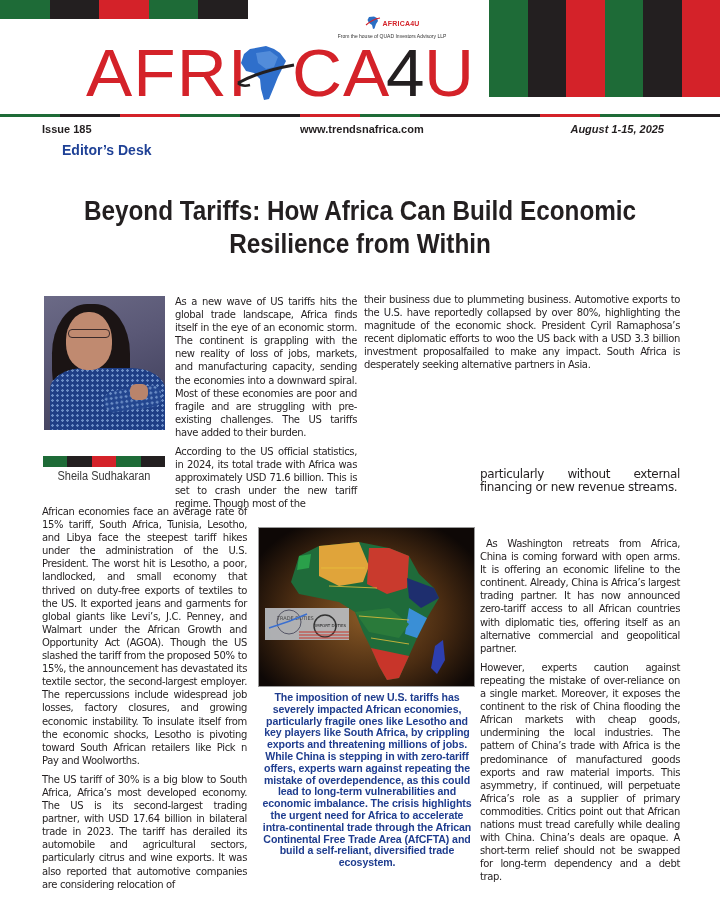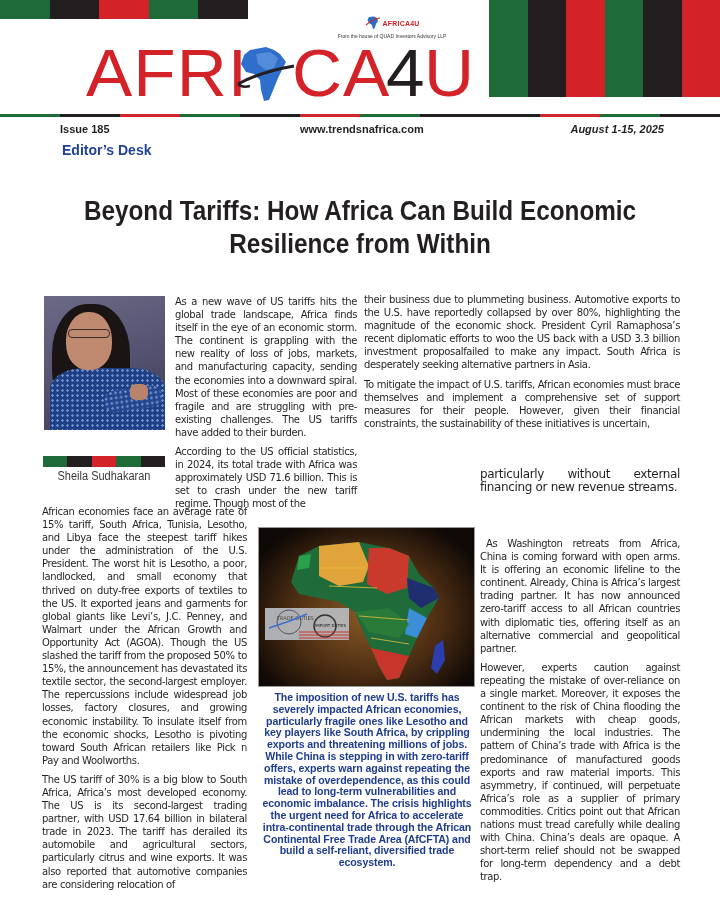--- a/index.html
+++ b/index.html
@@ -18,31 +18,31 @@
   .c-black { background: #231f20; }
   .c-red { background: #d42229; }
 
   
   .mini-logo { position: absolute; left: 322px; top: 14px; width: 140px; text-align: center; }
   .mini-logo .mini-row { display: flex; align-items: center; justify-content: center; gap: 2px; height: 18px; }
   .mini-logo .mini-brand { font-size: 7px; color: #d42229; font-weight: bold; letter-spacing: 0.2px; }
   .mini-logo .mini-tag { font-size: 5px; color: #333; margin-top: 1px; white-space: nowrap; }
 
   
-  .logo { position: absolute; left: 86px; top: 42px; height: 62px; display: flex; align-items: flex-end; }
+  .logo { position: absolute; left: 86px; top: 42px; height: 62px; display: flex; align-items: center; }
   .logo .l { font-family: "Liberation Sans", sans-serif; font-size: 66px; line-height: 62px; color: #d42229; letter-spacing: 1px; transform: scaleX(1.05); transform-origin: left; }
   .logo .l4 { color: #231f20; }
   .logo .globe { width: 62px; height: 60px; position: relative; margin: 0 -6px 0 -4px; }
 
   
   .divider { position: absolute; left: 0; top: 114px; width: 720px; height: 3px; display: flex; }
   .divider span { flex: 1; }
 
   .meta { position: absolute; top: 123px; font-size: 11px; font-weight: bold; color: #231f20; }
-  .meta.issue { left: 60px; }
+  .meta.issue { left: 42px; }
   .meta.url { left: 300px; }
   .meta.date { right: 56px; font-style: italic; }
 
   .section-label { position: absolute; left: 42px; top: 142px; font-size: 14px; font-weight: bold; color: #1f4196; margin-left: 20px; }
 
   .headline { position: absolute; left: 40px; top: 195px; width: 640px; text-align: center;
     font-family: "Liberation Sans Narrow", "Liberation Sans", sans-serif; font-weight: bold; font-size: 27px; line-height: 33px; color: #231f20;
     transform: scaleX(0.9); transform-origin: center; }
 
   
@@ -168,21 +168,20 @@
   <p>According to the US official statistics, in 2024, its total trade with Africa was approximately USD 71.6 billion. This is set to crash under the new tariff regime. Though most of the</p>
 </div>
 
 <div class="col col-a2">
   <p>African economies face an average rate of 15% tariff, South Africa, Tunisia, Lesotho, and Libya face the steepest tariff hikes under the administration of the U.S. President. The worst hit is Lesotho, a poor, landlocked, and small economy that thrived on duty-free exports of textiles to the US.  It exported jeans and garments for global giants like Levi’s, J.C. Penney, and Walmart under the African Growth and Opportunity Act (AGOA). Though the US slashed the tariff from the proposed 50% to 15%, the announcement has devastated its textile sector, the second-largest employer. The repercussions include widespread job losses, factory closures, and growing economic instability. To insulate itself from the economic shocks, Lesotho is pivoting toward South African retailers like Pick n Pay and Woolworths.</p>
   <p>The US tariff of 30% is a big blow to South Africa, Africa’s most developed economy. The US is its second-largest trading partner, with USD 17.64 billion in bilateral trade in 2023. The tariff has derailed its automobile and agricultural sectors, particularly citrus and wine exports. It was also reported that automotive companies are considering relocation of</p>
 </div>
 
 <div class="col col-b1">
   <p>their business due to plummeting business. Automotive exports to the U.S. have reportedly collapsed by over 80%, highlighting the magnitude of the economic shock. President Cyril Ramaphosa’s recent diplomatic efforts to woo the US back with a USD 3.3 billion investment proposalfailed to make any impact. South Africa is desperately seeking alternative partners in Asia.</p>
-  <p>To mitigate the impact of U.S. tariffs, African economies must brace themselves and implement a comprehensive set of support measures for their people. However, given their financial constraints, the sustainability of these initiatives is uncertain,</p>
 </div>
 <div class="tail1">particularly without external financing or new revenue streams.</div>
 
 <div class="col col-b2">
   <p style="text-indent:6px">As Washington retreats from Africa, China is coming forward with open arms. It is offering an economic lifeline to the continent.  Already, China is Africa’s largest trading partner. It has now announced zero-tariff access to all African countries with diplomatic ties, offering itself as an alternative commercial and geopolitical partner.</p>
   <p>However, experts caution against repeating the mistake of over-reliance on a single market. Moreover, it exposes the continent to the risk of China flooding the African markets with cheap goods, undermining the local industries. The pattern of China’s trade with Africa is the predominance of manufactured goods exports and raw material imports. This asymmetry, if continued, will perpetuate Africa’s role as a supplier of primary commodities. Critics point out that African nations must tread carefully while dealing with China. China’s deals are opaque.  A short-term relief should not be swapped for long-term dependency and a debt trap.</p>
 </div>
 
 <div class="map-img">
   <svg width="217" height="160" viewBox="0 0 217 160">

